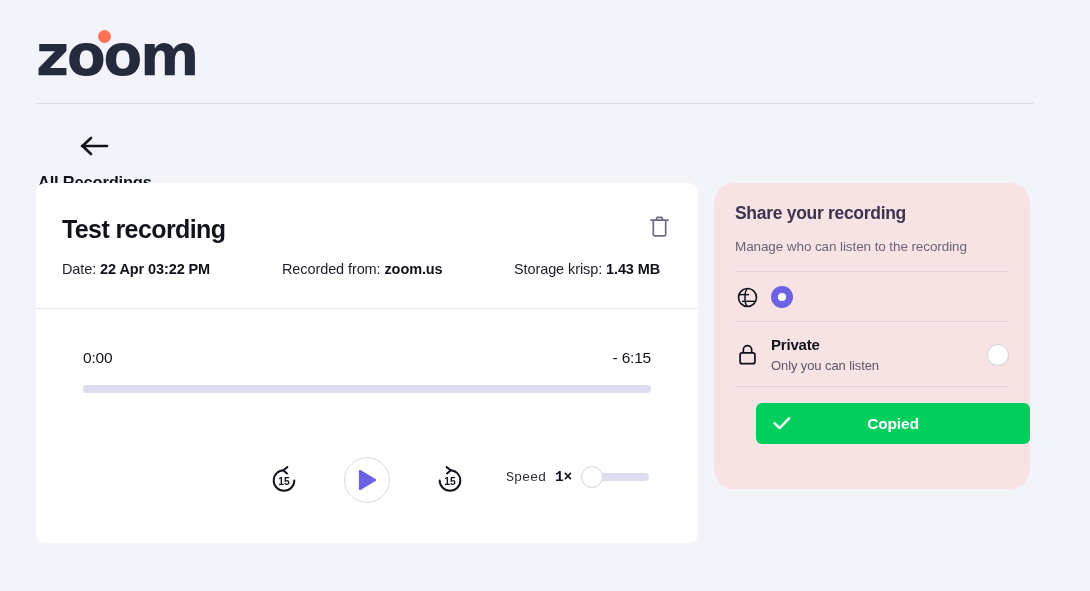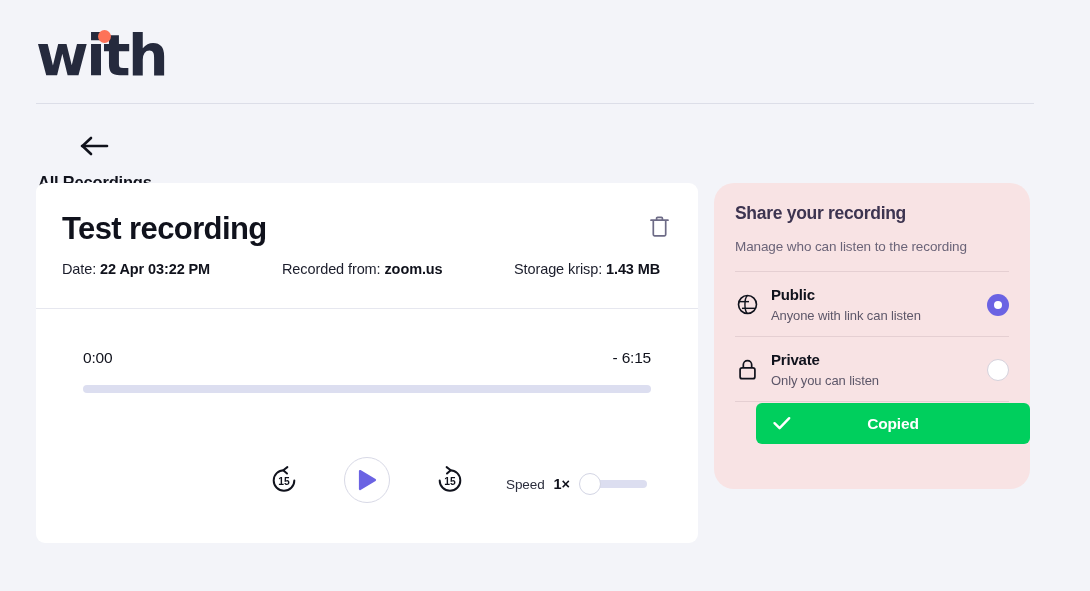--- a/index.html
+++ b/index.html
@@ -56,21 +56,21 @@
   
   .rec-card {
     position: absolute;
     left: 36px; top: 183px;
     width: 662px; height: 360px;
     background: #ffffff;
     border-radius: 9px;
   }
   .rec-head { position: relative; padding: 26px 26px 0 26px; height: 125px; }
   .rec-title {
-    font-size: 31px;
+    font-size: 25px;
     font-weight: bold;
     color: #10121c;
     letter-spacing: -0.6px;
     line-height: 40px;
   }
   .trash-btn {
     position: absolute;
     right: 22px; top: 26px;
     width: 34px; height: 34px;
     display: flex; align-items: center; justify-content: center;
@@ -117,22 +117,22 @@
     width: 46px; height: 46px;
     border-radius: 50%;
     border: 1.6px solid #d8d9e6;
     background: #fff;
     margin: 0 45px;
     display: flex; align-items: center; justify-content: center;
     cursor: pointer;
   }
   .speed-wrap {
     position: absolute;
-    left: 470px; top: 164px;
-    display: flex; align-items: center; gap: 9px;
+    left: 470px; top: 157px;
+    display: flex; align-items: center; gap: 9px; font-family: Liberation Mono, monospace;
   }
   .speed-label { font-size: 13.5px; color: #2b2d3c; letter-spacing: -0.1px; }
   .speed-val { font-size: 14.5px; font-weight: bold; color: #10121c; letter-spacing: -0.2px; }
   .speed-slider { position: relative; width: 68px; height: 22px; cursor: pointer; }
   .speed-track {
     position: absolute; left: 8px; top: 7px;
     width: 60px; height: 8px;
     border-radius: 4px; background: #dcdef0;
   }
   .speed-knob {
@@ -207,21 +207,21 @@
     color: #ffffff; letter-spacing: -0.2px;
   }
 </style>
 </head>
 <body>
 
 <div class="page">
 
   <div class="brand-bar">
     <div class="logo-wrap">
-      <span class="logo-text">with</span>
+      <span class="logo-text">zoom</span>
       <span class="logo-dot"></span>
     </div>
   </div>
 
   <div class="back-nav">
     <svg class="back-arrow" viewBox="0 0 30 26">
       <path d="M2 13 H27" stroke="#10121c" stroke-width="2.6" stroke-linecap="round" fill="none"></path>
       <path d="M11 5 L2.5 13 L11 21" stroke="#10121c" stroke-width="2.6" stroke-linecap="round" stroke-linejoin="round" fill="none"></path>
     </svg>
     <span class="back-label">All Recordings</span>
@@ -306,24 +306,20 @@
 
     <div class="opt-row">
       <span class="opt-icon">
         <svg width="21" height="21" viewBox="0 0 22 22">
           <circle cx="11" cy="11" r="9.4" stroke="#10121c" stroke-width="1.7" fill="none"></circle>
           <path d="M11 1.6 C7.4 4.5 7.4 17.5 11 20.4" stroke="#10121c" stroke-width="1.5" fill="none"></path>
           <path d="M2.4 8 H12.6" stroke="#10121c" stroke-width="1.5" fill="none"></path>
           <path d="M5.2 15 H19.2" stroke="#10121c" stroke-width="1.5" fill="none"></path>
         </svg>
       </span>
-      <span class="opt-texts">
-        <span class="opt-name" style="display:block">Public</span>
-        <span class="opt-desc" style="display:block">Anyone with link can listen</span>
-      </span>
       <span class="radio on"></span>
     </div>
 
     <div class="share-divider" style="margin-top:0"></div>
 
     <div class="opt-row">
       <span class="opt-icon">
         <svg width="19" height="21" viewBox="0 0 20 22">
           <rect x="2.2" y="9.2" width="15.6" height="11.4" rx="2.1" stroke="#10121c" stroke-width="1.8" fill="none"></rect>
           <path d="M5.6 9.2 V6.1 a4.4 4.4 0 0 1 8.8 0 V9.2" stroke="#10121c" stroke-width="1.8" fill="none"></path>

